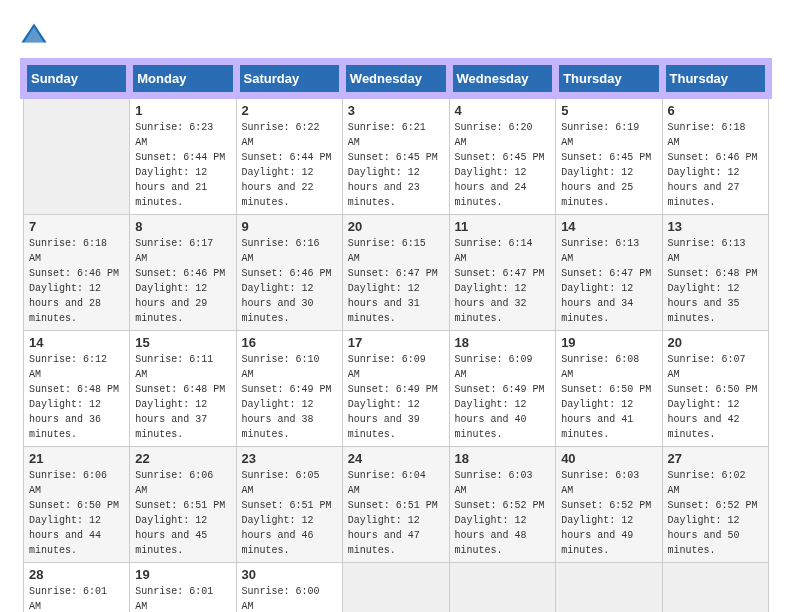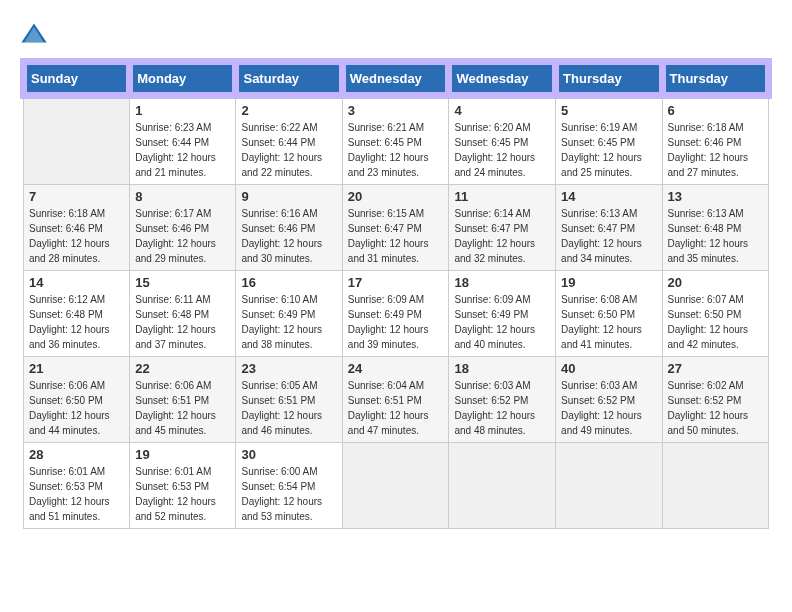--- a/index.html
+++ b/index.html
@@ -68,20 +68,21 @@
     }
     .day-num {
       font-size: 13px;
       font-weight: bold;
       margin-bottom: 2px;
     }
     .day-detail {
       font-size: 10px;
       line-height: 1.5;
       color: #333;
+      font-family: Liberation Mono, monospace;
     }
     .empty-cell {
       background: #f9f9f9;
     }
     tbody tr:nth-child(odd) td { background: #fff; }
     tbody tr:nth-child(even) td { background: #f5f5f5; }
     .empty-cell { background: #f0f0f0 !important; }
   </style>
 </head>
 <body>

